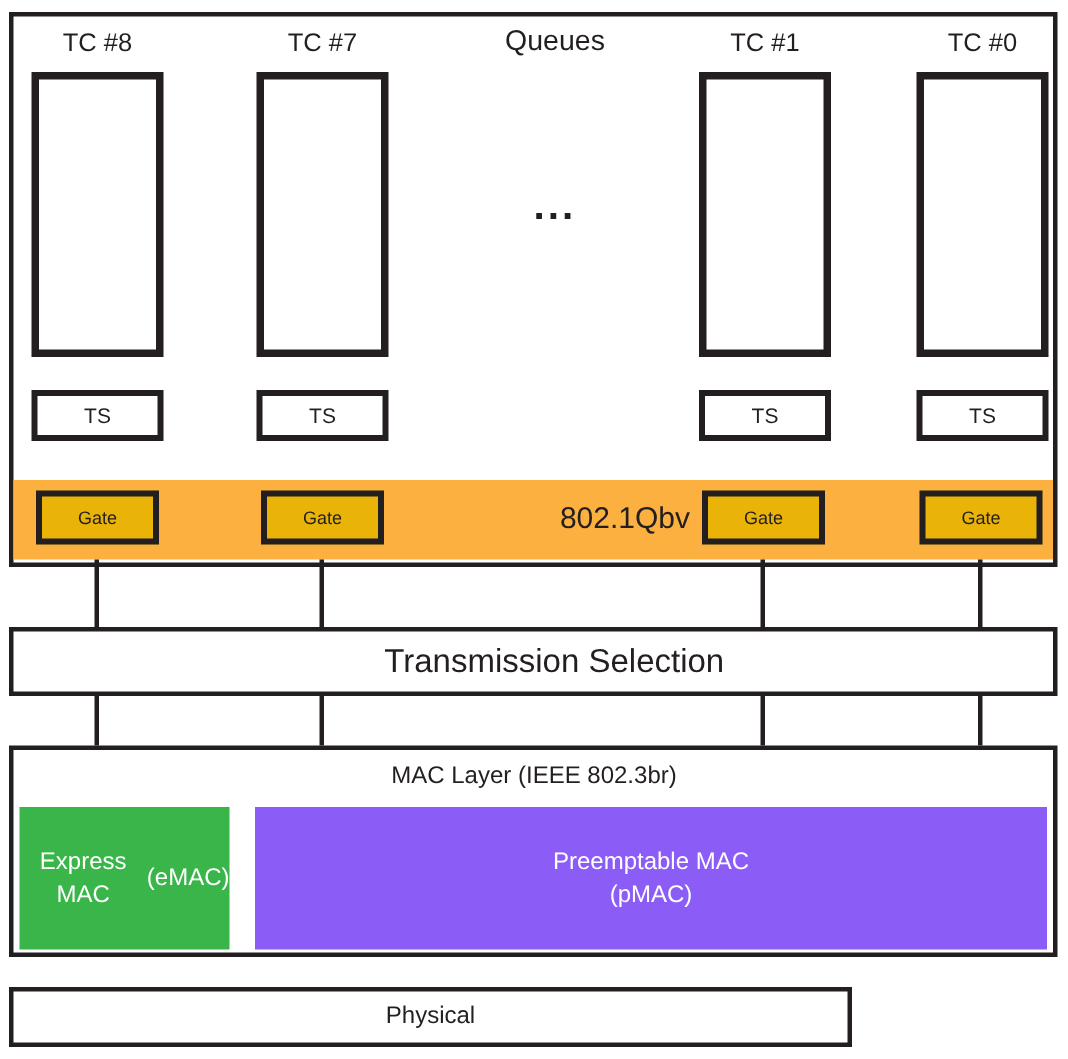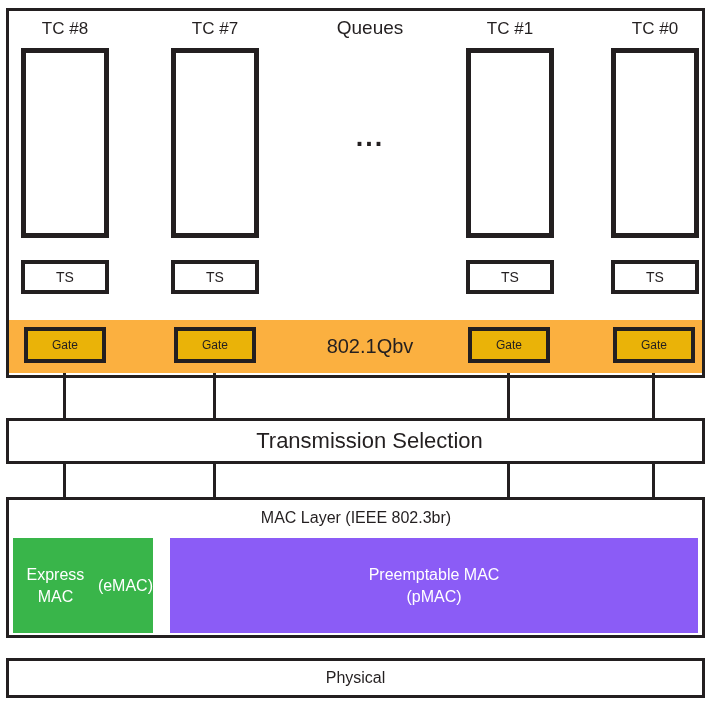--- a/index.html
+++ b/index.html
@@ -42,21 +42,21 @@
   
   .ts-box{
     border:4px solid #231f20;background:#ffffff;
     display:flex;align-items:center;justify-content:center;
     font-size:14px;color:#231f20;
   }
 
   
   .qbv-band{background:#fbb040;}
   .qbv-label{
-    font-size:20px;color:#231f20;text-align:center;white-space:nowrap;
+    font-size:20px;color:#231f20;text-align:right;white-space:nowrap;
   }
   .gate-box{
     border:4px solid #231f20;background:#eab308;
     display:flex;align-items:center;justify-content:center;
     font-size:12px;color:#231f20;
   }
 
   
   .vline{background:#231f20;width:3px;}
 
@@ -164,17 +164,17 @@
   <div class="abs emac" style="left:13px;top:538px;width:140px;height:95px;">
     <span>Express MAC</span>
     <span>(eMAC)</span>
   </div>
 
   <div class="abs pmac" style="left:170px;top:538px;width:528px;height:95px;">
     <span>Preemptable MAC</span>
     <span>(pMAC)</span>
   </div>
 
-  <div class="abs phys-box" style="left:6px;top:658px;width:699px;height:40px;">
+  <div class="abs phys-box" style="left:6px;top:658px;width:562px;height:40px;">
     <span>Physical</span>
   </div>
 
 </div>
 
 </body></html>

